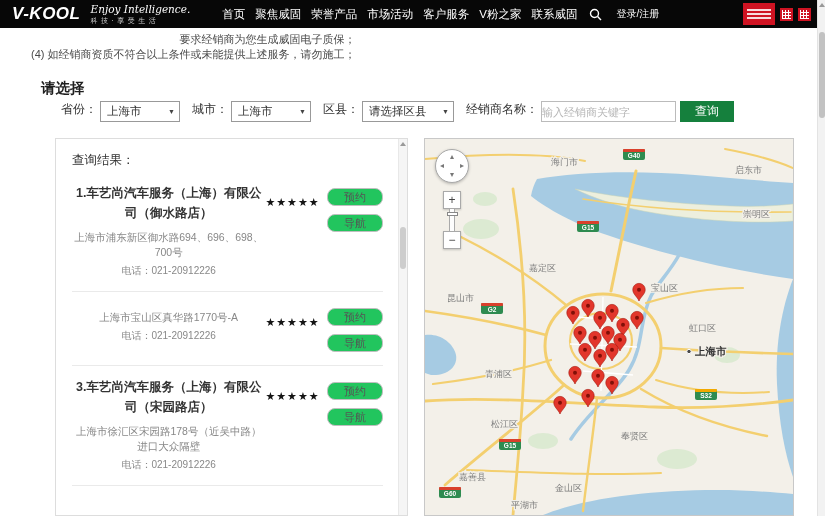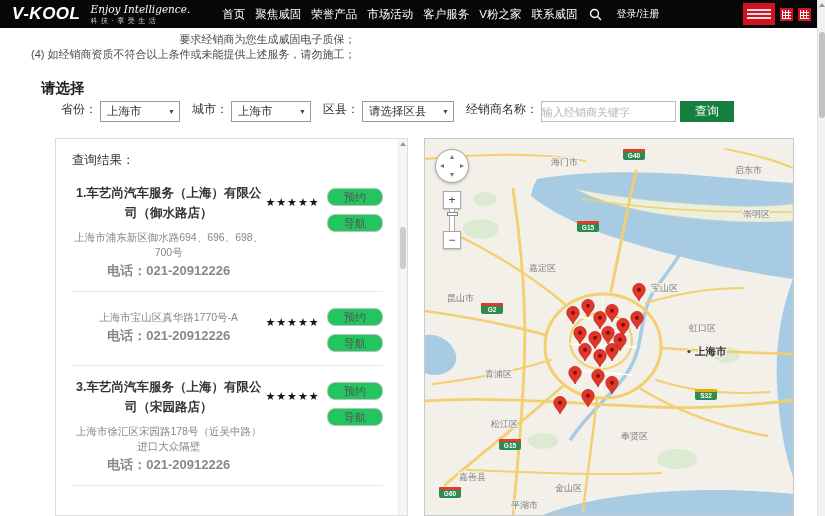--- a/index.html
+++ b/index.html
@@ -44,21 +44,21 @@
   .search-btn { width:54px; height:21px; background:#15803d; color:#fff; border:none; font-size:12px; cursor:pointer; }
 
   
   .results-panel { position:absolute; left:55px; top:138px; width:353px; height:378px; border:1px solid #ddd; background:#fff; overflow:hidden; }
   .results-inner { padding:13px 24px 0 16px; }
   .results-title { font-size:12.5px; color:#333; margin-bottom:3px; }
   .result-item { display:flex; border-bottom:1px solid #eaeaea; padding:11px 0 13px; }
   .result-main { width:194px;text-align:center; }
   .dealer-name { font-size:12.5px; color:#333; font-weight:600; line-height:20px; }
   .dealer-address { font-size:10.5px; color:#888; line-height:15px; margin-top:7px; }
-  .dealer-phone { font-size:13px; color:#888; line-height:15px; margin-top:3px;font-weight:bold; }
+  .dealer-phone { font-size:10px; color:#888; line-height:15px; margin-top:3px; }
   .stars { width:62px; font-size:11px; letter-spacing:1px; color:#141414; padding-top:13px; white-space:nowrap; }
   .btn-col { width:56px; display:flex; flex-direction:column; gap:8px; padding-top:5px; }
   .mini-btn { height:18px; border:1px solid #bfbfbf; background:#22c55e; font-size:11px; color:#555; border-radius:8px; cursor:pointer; }
 
   .inner-scroll { position:absolute; top:0; right:0; width:9px; height:100%; background:#f5f5f5; border-left:1px solid #e8e8e8; }
   .tri-up { width:0; height:0; border-left:3px solid transparent; border-right:3px solid transparent; border-bottom:4px solid #999; margin:3px auto 0; }
   .inner-thumb { position:absolute; left:1px; right:1px; top:88px; height:42px; background:#cdcdcd; border-radius:3px; cursor:pointer; }
 
   
   .map-panel { position:absolute; left:424px; top:138px; width:370px; height:378px; border:1px solid #c8c8c8; background:#f3f0e9; overflow:hidden; cursor:grab; }

